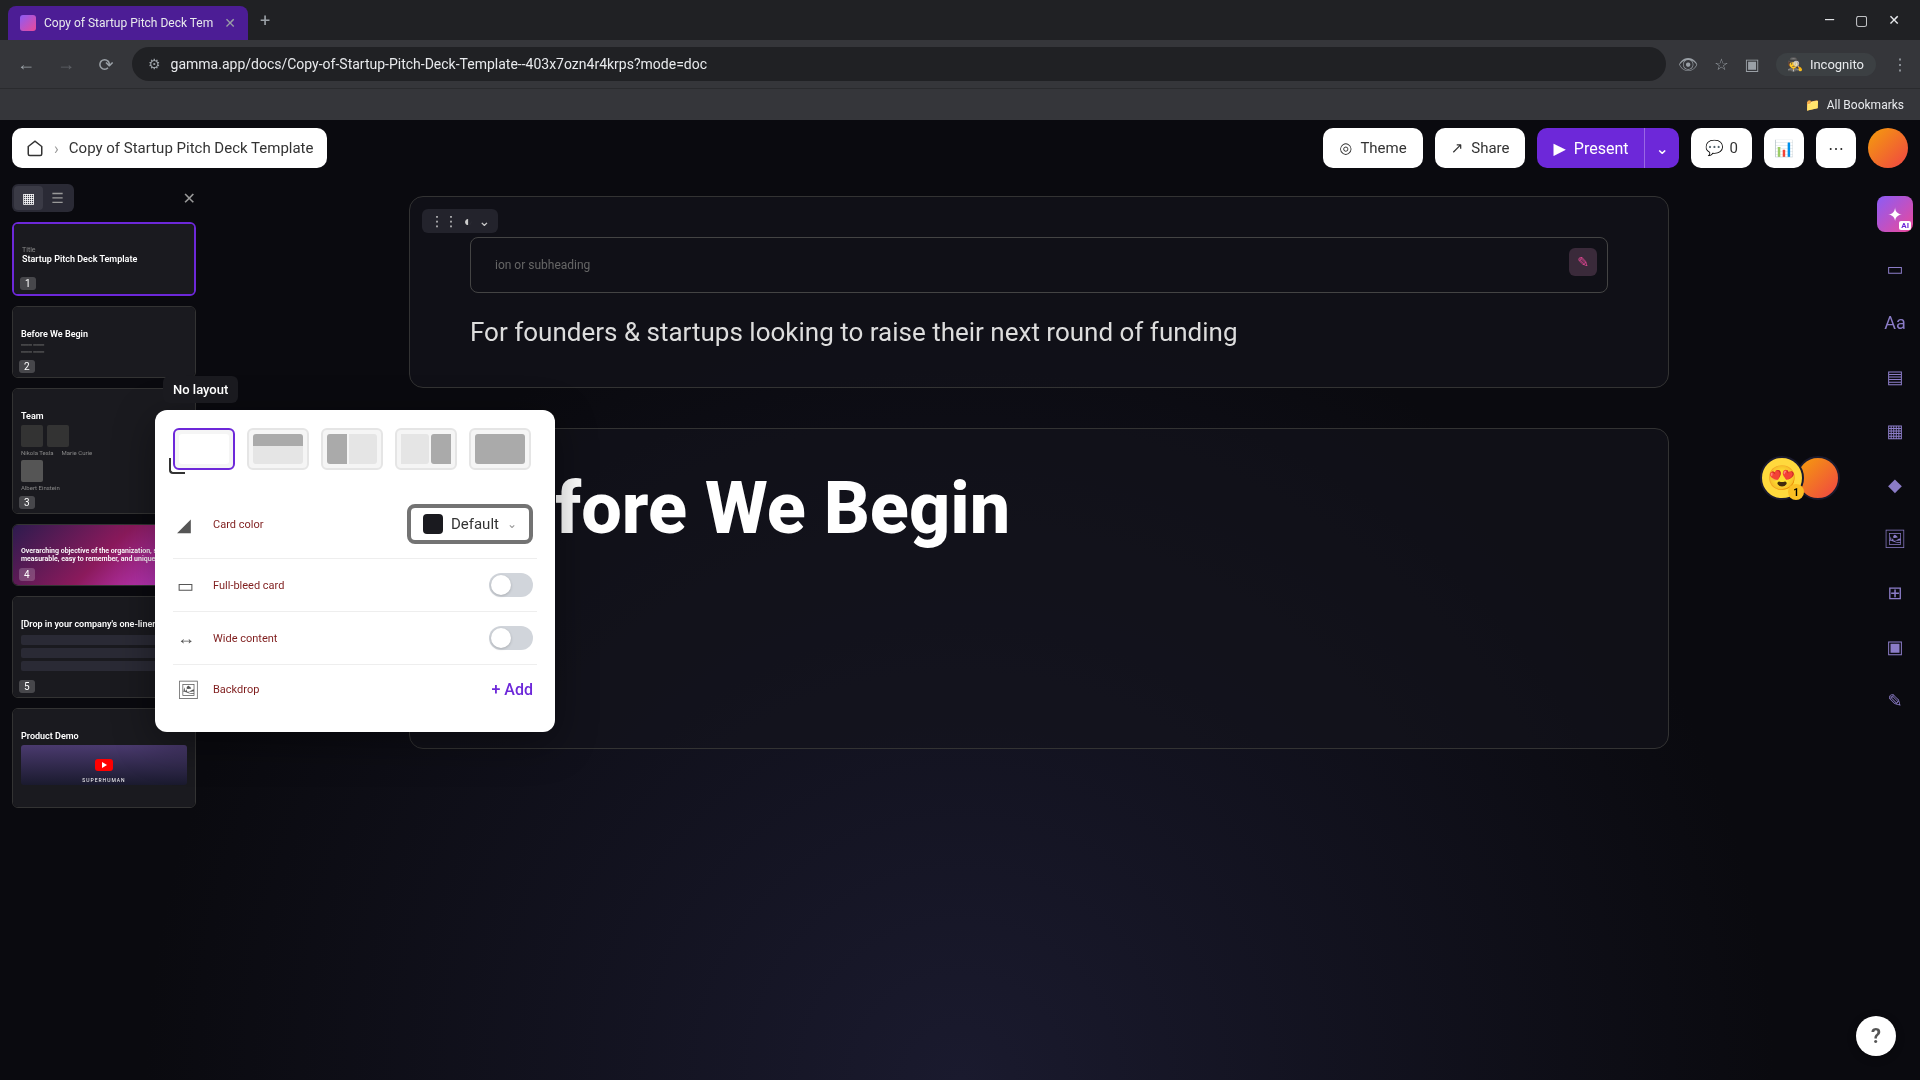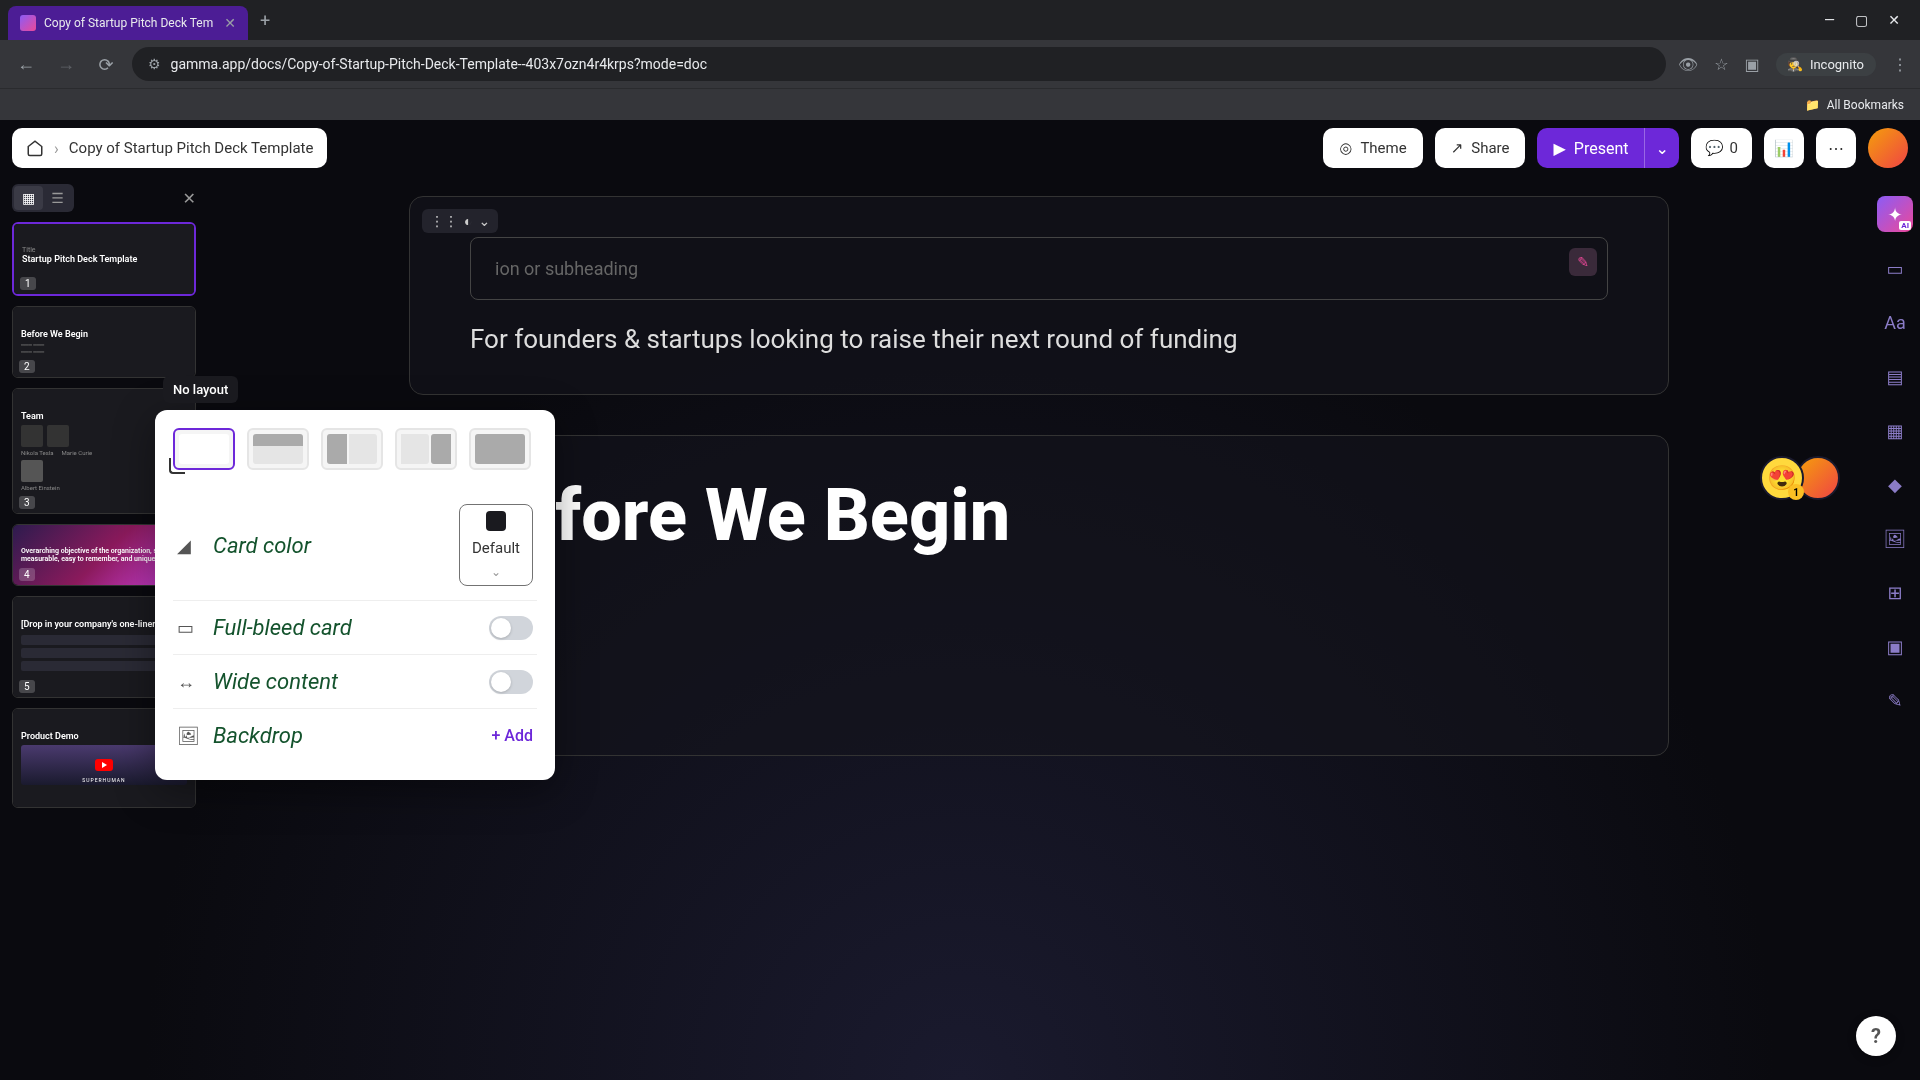--- a/index.html
+++ b/index.html
@@ -71,21 +71,21 @@
 .thumb6-video { background: linear-gradient(180deg, #4a3a6e, #1a1a2e); height: 40px; border-radius: 3px; margin-top: 4px; display: flex; align-items: center; justify-content: center; position: relative; }
 .thumb6-play { width: 18px; height: 12px; background: #ff0000; border-radius: 3px; display: flex; align-items: center; justify-content: center; }
 .thumb6-play::after { content: ''; border-left: 5px solid #fff; border-top: 3px solid transparent; border-bottom: 3px solid transparent; }
 
 
 .canvas { flex: 1; overflow: hidden; padding: 20px 40px; position: relative; }
 .card { background: rgba(20,20,28,0.6); border: 1px solid #333; border-radius: 14px; margin: 0 auto 40px; max-width: 1260px; padding: 40px 60px; position: relative; }
 .card-controls { position: absolute; top: 12px; left: 12px; display: flex; gap: 6px; align-items: center; background: rgba(40,40,50,0.8); border-radius: 6px; padding: 4px 8px; }
 .card-controls span { color: #ccc; font-size: 14px; cursor: pointer; }
 .title-block { border: 1px solid #444; border-radius: 8px; padding: 20px 24px; margin-bottom: 20px; position: relative; }
-.title-block-label { color: #666; font-size: 18px; }
+.title-block-label { color: #666; font-size: 12px; }
 .title-block-btn { position: absolute; top: 10px; right: 10px; width: 28px; height: 28px; background: #3a2a3a; border-radius: 6px; display: flex; align-items: center; justify-content: center; color: #ec4899; font-size: 14px; }
 .card-title { color: #fff; font-size: 72px; font-weight: 800; line-height: 1.1; margin-top: 40px; }
 .card-subtitle { color: #ddd; font-size: 26px; margin-top: 24px; }
 
 .collab-avatars { position: absolute; top: 280px; right: 30px; display: flex; }
 .collab-avatar { width: 44px; height: 44px; border-radius: 50%; border: 2px solid #1a1a2e; margin-left: -8px; }
 .collab-avatar.emoji { background: #ffd93d; display: flex; align-items: center; justify-content: center; font-size: 24px; position: relative; }
 .collab-badge { position: absolute; bottom: -2px; right: -2px; background: #fbbf24; color: #000; font-size: 10px; width: 16px; height: 16px; border-radius: 50%; display: flex; align-items: center; justify-content: center; font-weight: bold; }
 .collab-avatar.user { background: linear-gradient(135deg, #f59e0b, #ef4444); }
 
@@ -108,22 +108,22 @@
 .lp-top-bar { height: 40%; background: #aaa; border-radius: 3px 3px 0 0; }
 .lp-top-body { flex: 1; background: #e5e5e5; border-radius: 0 0 3px 3px; }
 .lp-split { width: 100%; height: 100%; display: flex; gap: 2px; }
 .lp-split-l { width: 40%; background: #aaa; border-radius: 3px 0 0 3px; }
 .lp-split-r { flex: 1; background: #e5e5e5; border-radius: 0 3px 3px 0; }
 .lp-full { width: 100%; height: 100%; background: #aaa; border-radius: 3px; }
 
 .popover-row { display: flex; align-items: center; padding: 14px 4px; gap: 14px; }
 .popover-row + .popover-row { border-top: 1px solid #eee; }
 .popover-icon { width: 22px; color: #555; font-size: 18px; }
-.popover-label { color: #14532d; font-size: 22px; flex: 1; font-style: italic; }
-.color-select { display: flex; align-items: center; gap: 8px; border: 1px solid #737373; border-radius: 8px; padding: 6px 12px; cursor: pointer; flex-direction: column; }
+.popover-label { color: #7f1d1d; font-size: 11px; flex: 1; }
+.color-select { display: flex; align-items: center; gap: 8px; border: 4px solid #737373; border-radius: 8px; padding: 6px 12px; cursor: pointer; }
 .color-swatch { width: 20px; height: 20px; background: #1a1a1f; border-radius: 4px; }
 .color-select-label { color: #333; font-size: 15px; }
 .chevron { color: #999; font-size: 12px; }
 .toggle { width: 44px; height: 24px; background: #d1d5db; border-radius: 12px; position: relative; cursor: pointer; }
 .toggle::after { content: ''; position: absolute; top: 2px; left: 2px; width: 20px; height: 20px; background: #fff; border-radius: 50%; box-shadow: 0 1px 3px rgba(0,0,0,0.2); }
 .add-link { color: #6d28d9; font-size: 16px; font-weight: 500; cursor: pointer; }
 .popover-footer { display: flex; justify-content: space-between; padding: 14px 4px 0; border-top: 1px solid #eee; margin-top: 4px; }
 .footer-link { color: #999; font-size: 16px; cursor: pointer; }
 
 .help-fab { position: absolute; bottom: 24px; right: 24px; width: 40px; height: 40px; background: #fff; border-radius: 50%; display: flex; align-items: center; justify-content: center; color: #555; font-size: 20px; font-weight: bold; box-shadow: 0 2px 8px rgba(0,0,0,0.3); cursor: pointer; }

